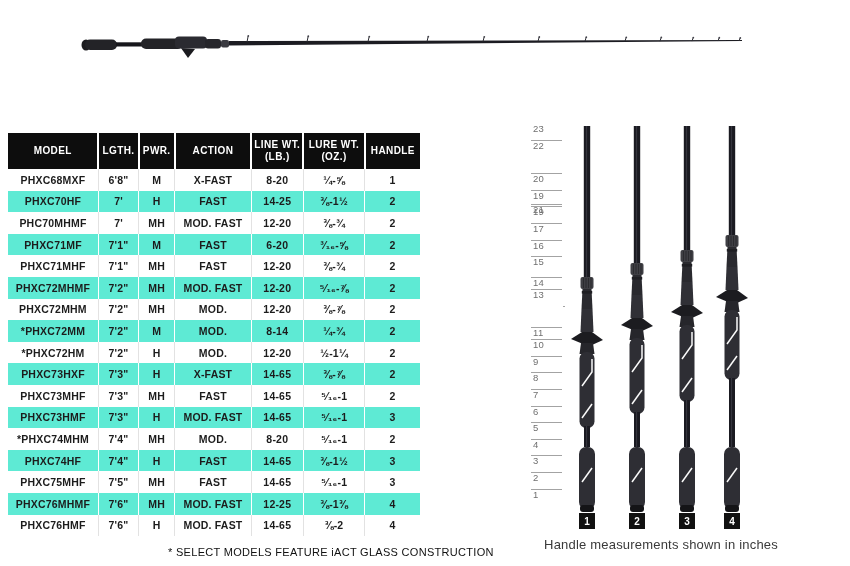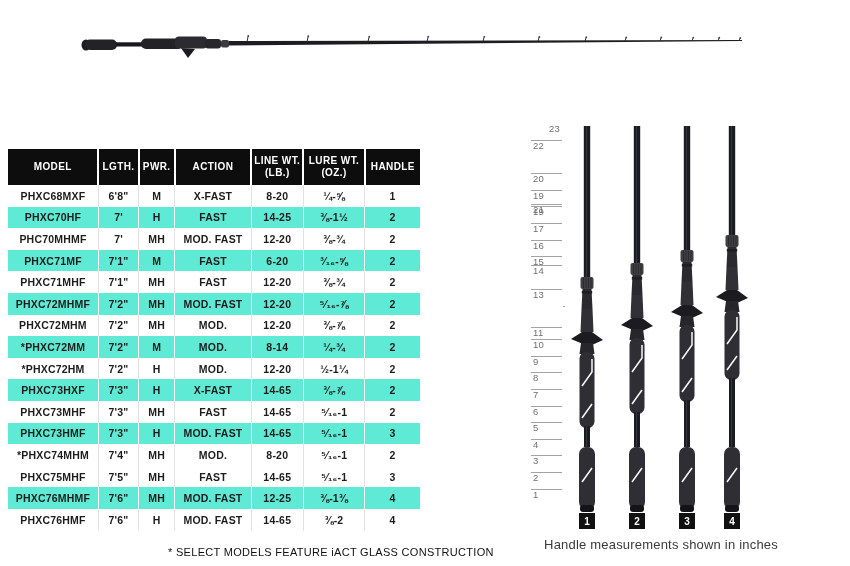--- a/index.html
+++ b/index.html
@@ -4,21 +4,21 @@
 <style>
   html,body{margin:0;padding:0;background:#fff;}
   .stage{position:relative;width:850px;height:566px;background:#ffffff;overflow:hidden;
          font-family:"Liberation Sans","DejaVu Sans",sans-serif;}
 
   
   .rod-svg{position:absolute;left:75px;top:22px;}
 
   
   .spec-table{position:absolute;left:8px;top:133px;width:412px;}
-  table{border-collapse:collapse;table-layout:fixed;width:412px;margin-top:16px;}
+  table{border-collapse:collapse;table-layout:fixed;width:412px;}
   thead th{background:#0d0d0d;color:#fff;font-size:10px;font-weight:bold;
            letter-spacing:.4px;height:36px;text-align:center;vertical-align:middle;
            line-height:12px;padding:0 1px;}
   thead th + th{border-left:2px solid #ffffff;}
   tbody td{font-size:10.5px;font-weight:bold;color:#1c1c1c;text-align:center;
            height:21.6px;padding:0 1px;white-space:nowrap;letter-spacing:.2px;}
   tr.row-white td{background:#ffffff;}
   tr.row-gray  td{background:#5eead4;}
   tr.row-white td + td{border-left:1px solid #e2e2e2;}
   tr.row-gray  td + td{border-left:1px solid #ffffff;}
@@ -227,20 +227,29 @@
           </tr>
           <tr class="row-white">
             <td>*PHXC74MHM</td>
             <td>7'4"</td>
             <td>MH</td>
             <td>MOD.</td>
             <td>8-20</td>
             <td>⁵⁄₁₆-1</td>
             <td>2</td>
           </tr>
+          <tr class="row-gray">
+            <td>PHXC74HF</td>
+            <td>7'4"</td>
+            <td>H</td>
+            <td>FAST</td>
+            <td>14-65</td>
+            <td>⅜-1½</td>
+            <td>3</td>
+          </tr>
           <tr class="row-white">
             <td>PHXC75MHF</td>
             <td>7'5"</td>
             <td>MH</td>
             <td>FAST</td>
             <td>14-65</td>
             <td>⁵⁄₁₆-1</td>
             <td>3</td>
           </tr>
           <tr class="row-gray">
@@ -261,21 +270,21 @@
             <td>⅜-2</td>
             <td>4</td>
           </tr>
         </tbody>
     </table>
   </div>
 
   <div class="footnote">* SELECT MODELS FEATURE iACT GLASS CONSTRUCTION</div>
 
   <div class="ruler" id="ruler">
-      <div class="ruler-tick" style="top: -2.6px; margin-left: 16px;">
+      <div class="ruler-tick" style="top: -2.6px;">
         <span>23</span>
       </div>
       <div class="ruler-tick" style="top: 14px;">
         <span>22</span>
       </div>
       <div class="ruler-tick" style="top: 30.6px; margin-top: 47px;">
         <span>21</span>
       </div>
       <div class="ruler-tick" style="top: 47.2px;">
         <span>20</span>
@@ -288,21 +297,21 @@
       </div>
       <div class="ruler-tick" style="top: 97px;">
         <span>17</span>
       </div>
       <div class="ruler-tick" style="top: 113.6px;">
         <span>16</span>
       </div>
       <div class="ruler-tick" style="top: 130.2px;">
         <span>15</span>
       </div>
-      <div class="ruler-tick" style="top: 139px;">
+      <div class="ruler-tick" style="top: 151px;">
         <span>14</span>
       </div>
       <div class="ruler-tick" style="top: 163.4px;">
         <span>13</span>
       </div>
       <div class="ruler-tick" style="top: 180px; margin-left: 32px;">
         <span>12</span>
       </div>
       <div class="ruler-tick" style="top: 201px;">
         <span>11</span>

